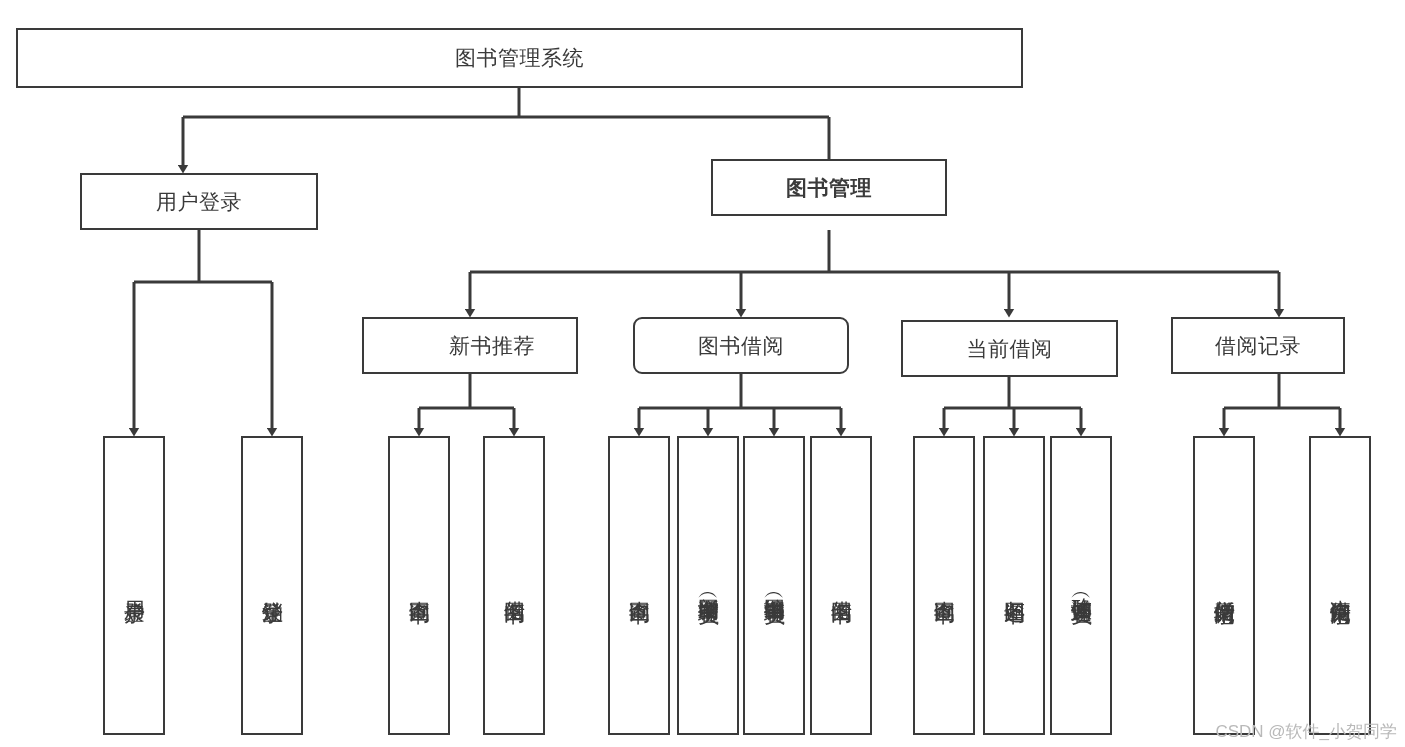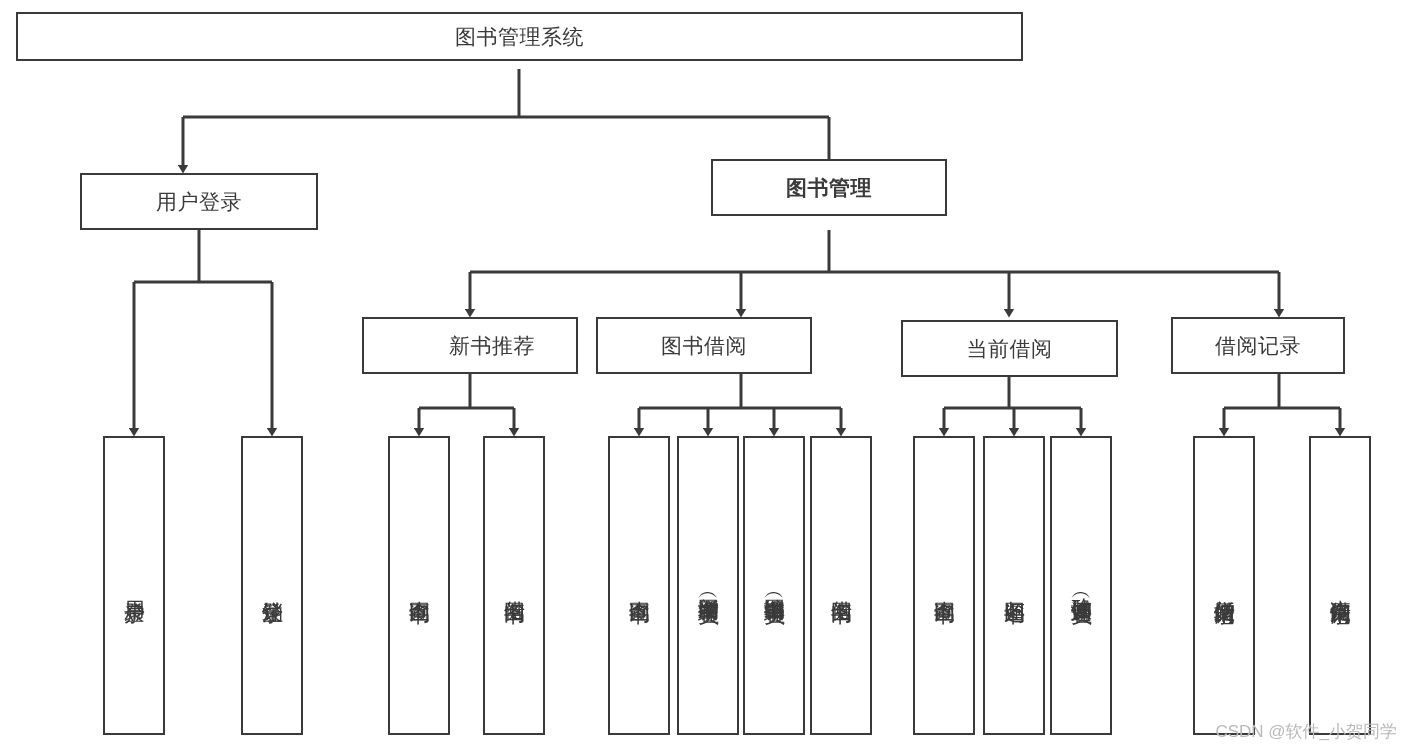--- a/index.html
+++ b/index.html
@@ -115,35 +115,35 @@
       <path d="M1014,408 L1014,429" marker-end="url(#arrowhead)"></path>
       <path d="M1081,408 L1081,429" marker-end="url(#arrowhead)"></path>
 
       <path d="M1279,374 L1279,408"></path>
       <path d="M1224,408 L1340,408"></path>
       <path d="M1224,408 L1224,429" marker-end="url(#arrowhead)"></path>
       <path d="M1340,408 L1340,429" marker-end="url(#arrowhead)"></path>
     </g>
   </svg>
 
-  <div class="node horizontal" id="n-root" style="left: 16px; top: 12px; width: 1007px; height: 49px;">
+  <div class="node horizontal" id="n-root" style="left: 16px; top: 28px; width: 1007px; height: 60px;">
     <span class="hlabel">图书管理系统</span>
   </div>
 
   <div class="node horizontal" id="n-l2-0" style="left: 80px; top: 173px; width: 238px; height: 57px;">
     <span class="hlabel">用户登录</span>
   </div>
   <div class="node horizontal" id="n-l2-1" style="left: 711px; top: 159px; width: 236px; height: 57px; font-weight: bold;">
     <span class="hlabel">图书管理</span>
   </div>
 
   <div class="node horizontal" id="n-l3-0" style="left: 362px; top: 317px; width: 216px; height: 57px; padding-left: 44px;">
     <span class="hlabel">新书推荐</span>
   </div>
-  <div class="node horizontal" id="n-l3-1" style="left: 596px; top: 317px; width: 216px; height: 57px;">
+  <div class="node horizontal" id="n-l3-1" style="left: 633px; top: 317px; width: 216px; height: 57px; border-radius: 9px;">
     <span class="hlabel">图书借阅</span>
   </div>
   <div class="node horizontal" id="n-l3-2" style="left: 901px; top: 320px; width: 217px; height: 57px;">
     <span class="hlabel">当前借阅</span>
   </div>
   <div class="node horizontal" id="n-l3-3" style="left: 1171px; top: 317px; width: 174px; height: 57px;">
     <span class="hlabel">借阅记录</span>
   </div>
 
   <div class="node vertical" id="n-leaf-0" style="left: 103px; top: 436px; width: 62px; height: 299px;">

